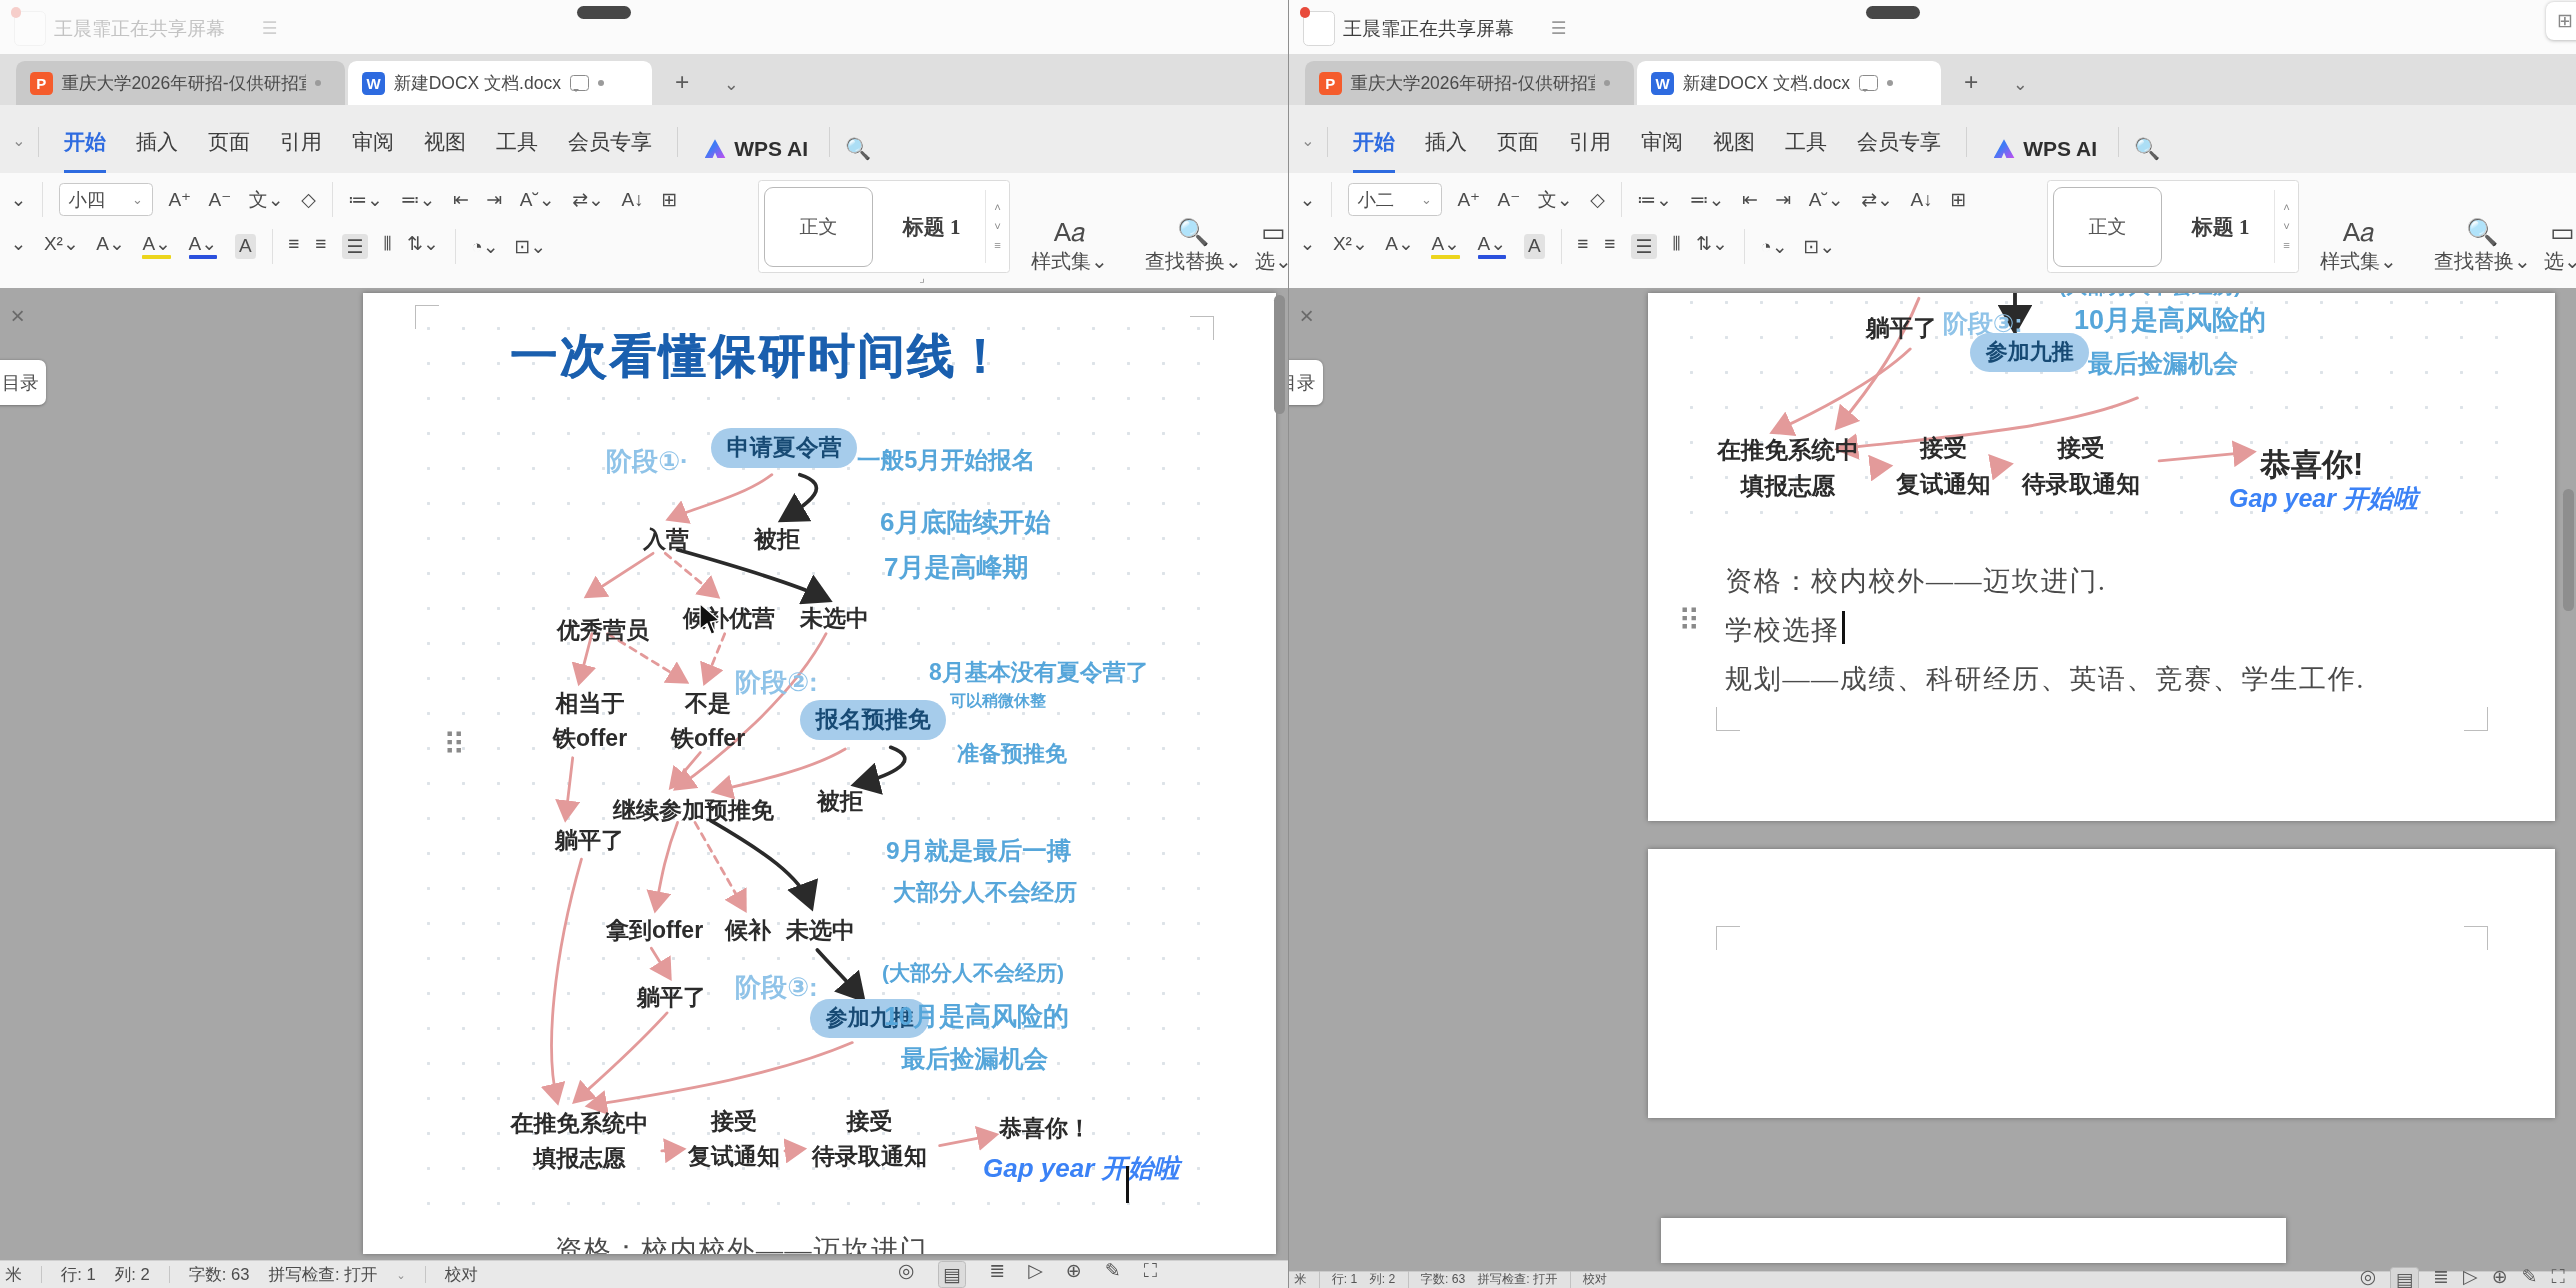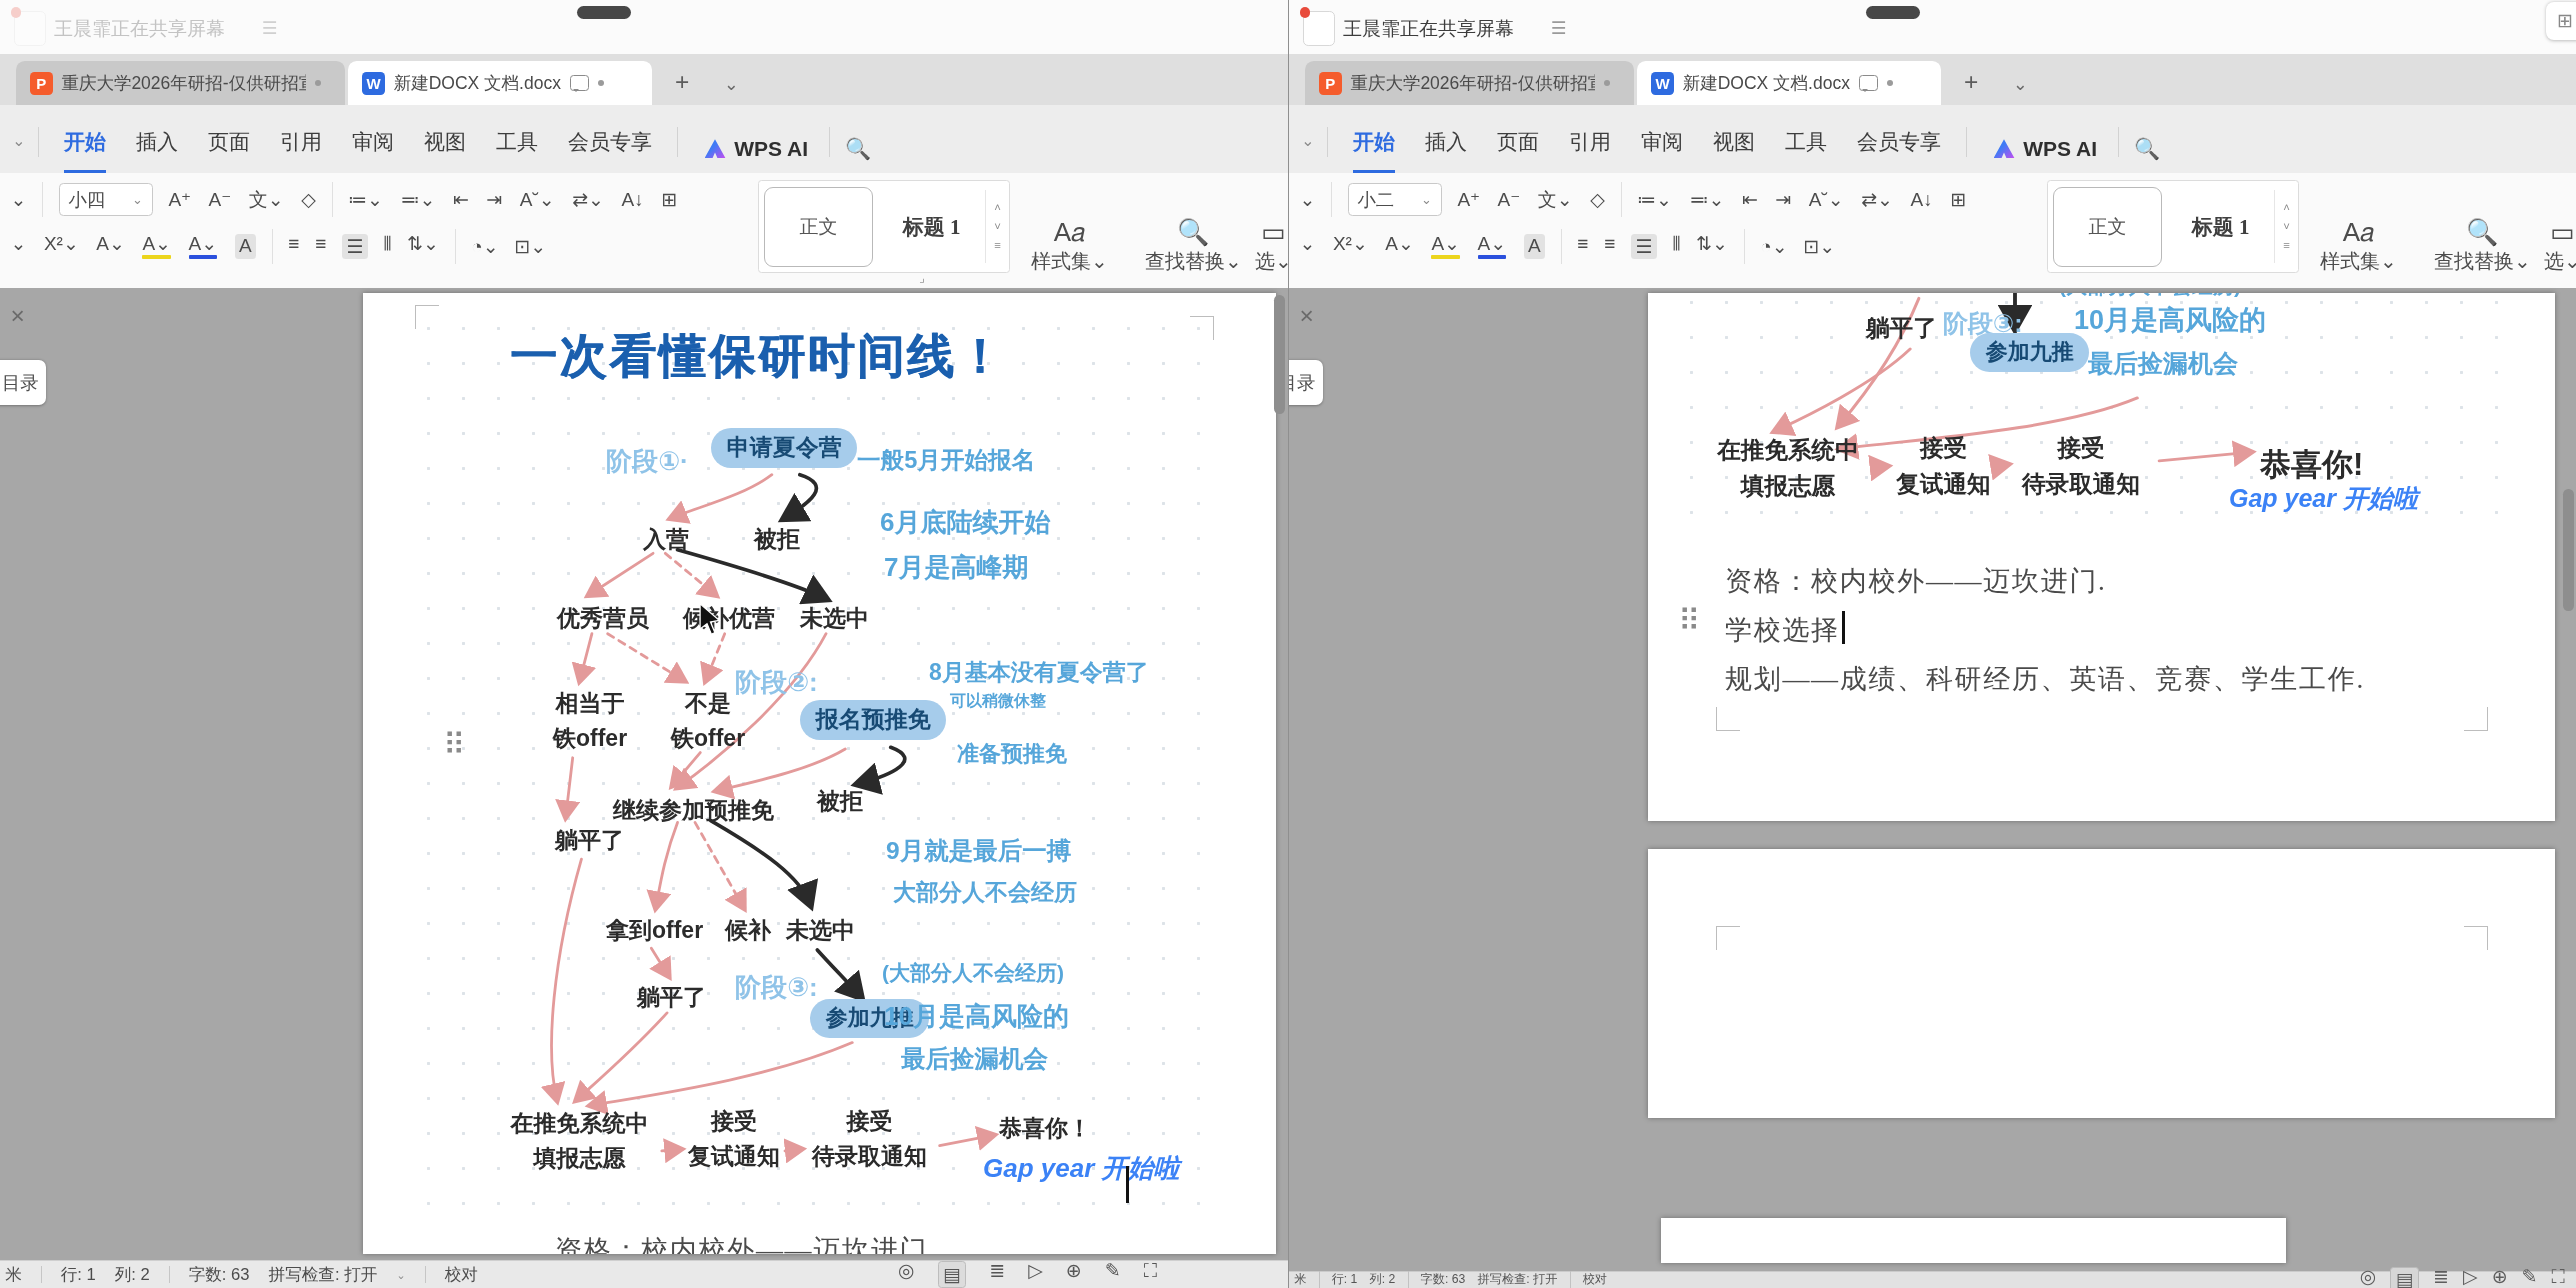--- a/index.html
+++ b/index.html
@@ -273,21 +273,21 @@
       </svg>
       <div>
           <div class="fn t" style="left: 147px; top: 35px;">一次看懂保研时间线！</div>
           <div class="fn s" style="left: 243px; top: 149px;">阶段①·</div>
           <div class="fn p" style="left: 348px; top: 135px;">申请夏令营</div>
           <div class="fn n" style="left: 494px; top: 150px; font-size: 23.6px;">一般5月开始报名</div>
           <div class="fn " style="left: 280px; top: 229px;">入营</div>
           <div class="fn " style="left: 391px; top: 229px;">被拒</div>
           <div class="fn n" style="left: 517px; top: 210px; font-size: 26px;">6月底陆续开始</div>
           <div class="fn n" style="left: 521px; top: 255px; font-size: 26px;">7月是高峰期</div>
-          <div class="fn " style="left: 194px; top: 308px;">优秀营员</div>
+          <div class="fn " style="left: 194px; top: 320px;">优秀营员</div>
           <div class="fn " style="left: 320px; top: 308px;">候补优营</div>
           <div class="fn " style="left: 437px; top: 308px;">未选中</div>
           <div class="fn " style="left: 190px; top: 393px;">相当于
 铁offer</div>
           <div class="fn " style="left: 308px; top: 393px;">不是
 铁offer</div>
           <div class="fn s" style="left: 372px; top: 370px;">阶段②:</div>
           <div class="fn p" style="left: 437px; top: 407px;">报名预推免</div>
           <div class="fn n" style="left: 566px; top: 362px; font-size: 23px;">8月基本没有夏令营了</div>
           <div class="fn n" style="left: 587px; top: 396px; font-size: 16px;">可以稍微休整</div>

